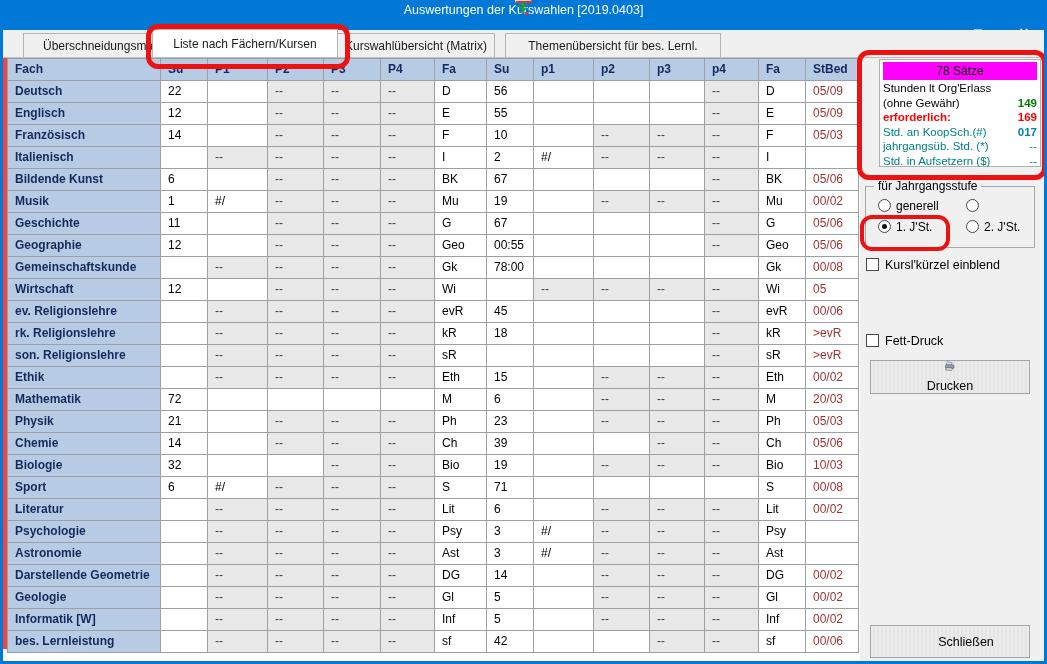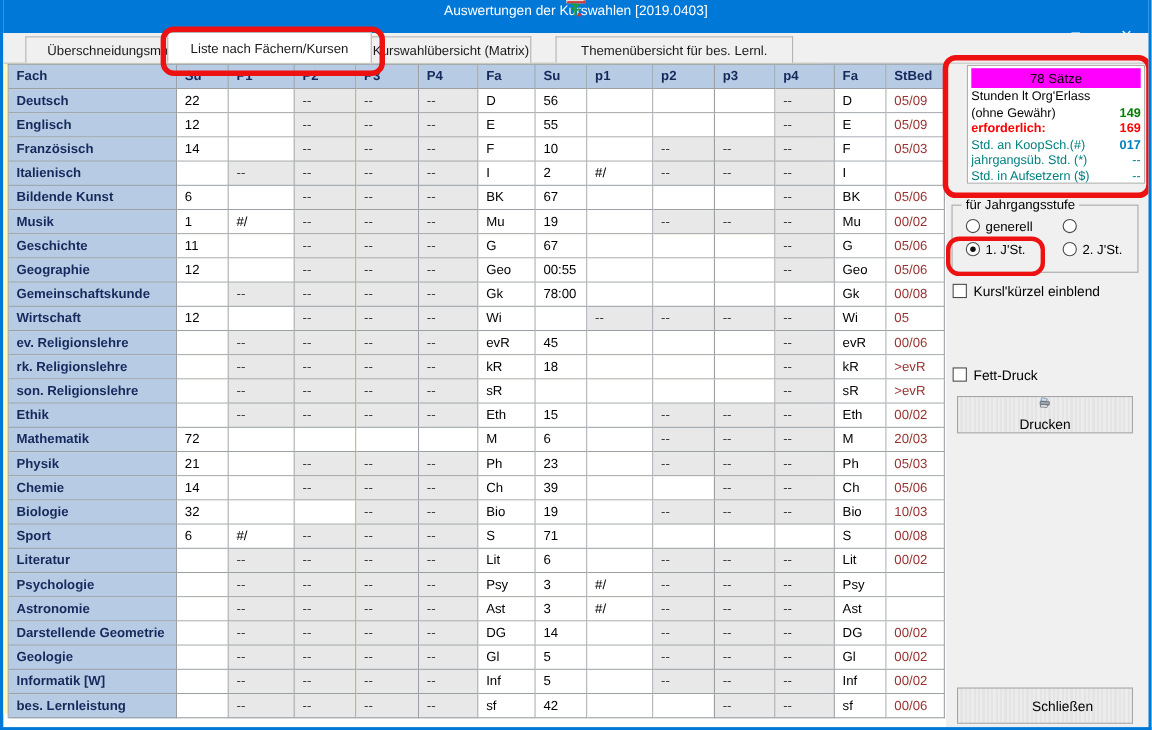--- a/index.html
+++ b/index.html
@@ -15,21 +15,21 @@
   .wincontrols{margin-left:auto;display:flex;height:30px;}
   .winbtn{width:46px;height:30px;display:flex;align-items:center;justify-content:center;color:#fff;
           font-size:13px;cursor:default;}
   
   .tabbar{position:absolute;left:0;top:30px;width:1041px;height:28px;background:#f0f0f0;
           border-bottom:1px solid #bdbdbd;box-sizing:border-box;}
   .tab{position:absolute;bottom:0;height:24px;line-height:24px;text-align:center;font-size:12px;color:#1a1a1a;
        background:#f0f0f0;border:1px solid #b4b4b4;border-bottom:none;box-sizing:border-box;}
   .tab.active{height:28px;line-height:28px;background:#fff;z-index:2;}
   
-  .tablearea{position:absolute;left:0;top:58px;width:745px;bottom:12px;background:#fef9c3;}
+  .tablearea{position:absolute;left:0;top:58px;width:745px;bottom:12px;background:#ef4444;}
   .panel{position:absolute;left:857px;top:58px;right:0;bottom:0;background:var(--panelbg,#f0f0f0);}
   
   .grid{position:absolute;left:4px;top:0;display:grid;
         grid-template-columns:153px 47px 60px 56px 57px 54px 52px 47px 60px 56px 55px 54px 47px 53px;
         border-left:1px solid var(--gridline,#9aa0a6);border-top:1px solid var(--gridline,#9aa0a6);
         font-size:12px;}
   .cell{height:21px;line-height:21px;border-right:1px solid var(--gridline,#9aa0a6);
         border-bottom:1px solid var(--gridline,#9aa0a6);padding:0 0 0 7px;white-space:nowrap;overflow:hidden;
         background:#fff;color:#000;}
   .cell.hdr,.cell.fach{background:var(--headerbg,#b7cce4);color:var(--navy,#16295c);font-weight:bold;}
@@ -76,21 +76,21 @@
     <span class="wincontrols">
       <span class="winbtn">–</span>
       <span class="winbtn">□</span>
       <span class="winbtn">✕</span>
     </span>
   </div>
 
   <div class="tabbar" id="tabbar">
       <div class="tab" style="left: 20px; width: 150px; padding-left: 19px;">Überschneidungsmatrizen</div>
       <div class="tab active" style="left: 149px; width: 186px;">Liste nach Fächern/Kursen</div>
-      <div class="tab" style="left: 334px; width: 146px; text-align: center;">Kurswahlübersicht (Matrix)</div>
+      <div class="tab" style="left: 334px; width: 158px; text-align: center;">Kurswahlübersicht (Matrix)</div>
       <div class="tab" style="left: 502px; width: 216px; text-align: center;">Themenübersicht für bes. Lernl.</div>
     </div>
 
   <div class="tablearea">
     <div class="grid" id="grid">
         <div class="cell hdr">Fach</div>
         <div class="cell hdr">Su</div>
         <div class="cell hdr">P1</div>
         <div class="cell hdr">P2</div>
         <div class="cell hdr">P3</div>

